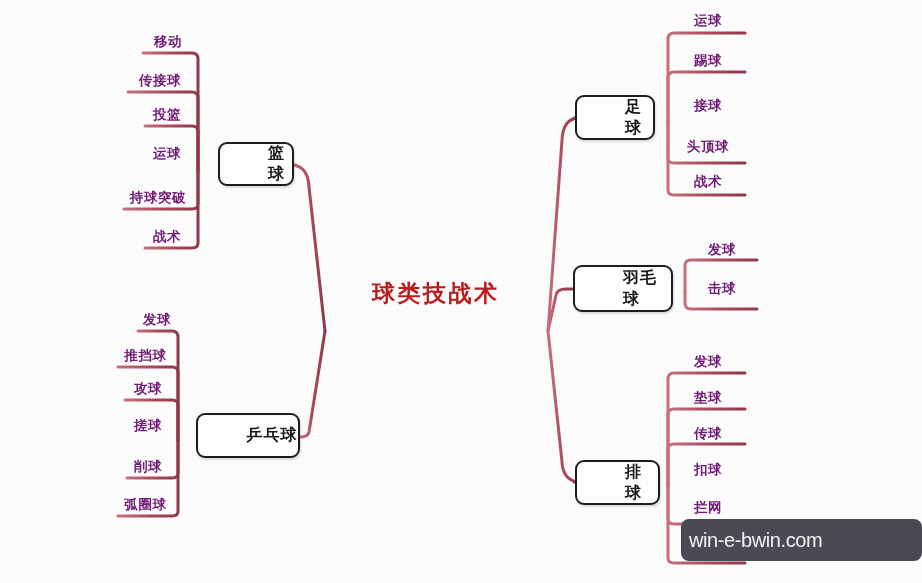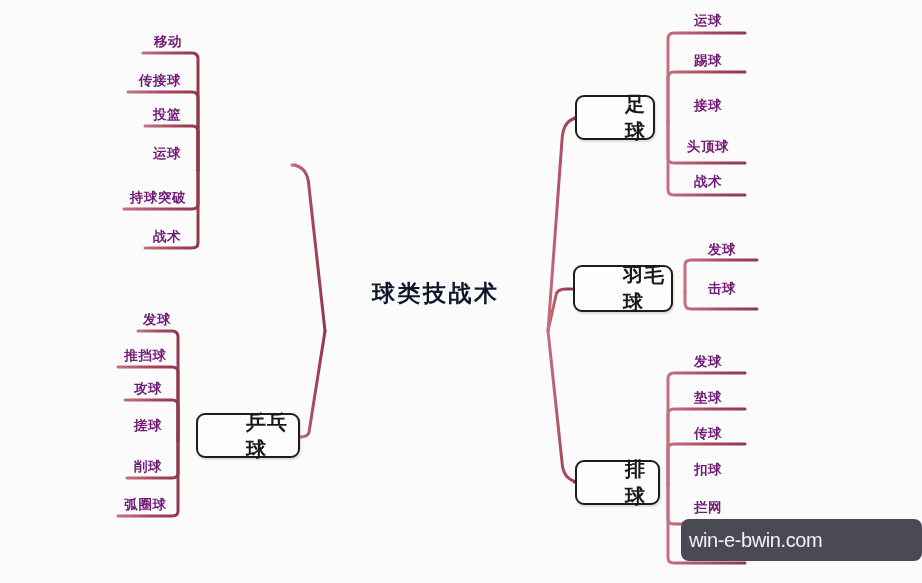--- a/index.html
+++ b/index.html
@@ -24,26 +24,26 @@
     background: #fdfdfd;
     border: 2.5px solid #1d1d1f;
     border-radius: 9px;
     display: flex; align-items: center; justify-content: center;
     font-weight: bold;
     color: #18181a;
     letter-spacing: 1px;
     box-shadow: 1px 2px 2px rgba(0,0,0,0.13);
     z-index: 5;
   }
-  .node.branch { font-size: 20px; padding-left: 48px; }
+  .node.branch { font-size: 16px; padding-left: 48px; }
   .center-title {
     position: absolute;
     font-size: 23px;
     font-weight: bold;
-    color: #0f172a;
+    color: #b91c1c;
     letter-spacing: 2.5px;
     white-space: nowrap;
     z-index: 6;
   }
   .leaf {
     position: absolute;
     font-size: 13.5px;
     font-weight: bold;
     color: #701a75;
     letter-spacing: 0.6px;
@@ -135,20 +135,23 @@
       <path d="M668,485 L668,449 Q668,444 674,444 L745,444"></path>
       <path d="M668,482 L660,482"></path>
       <path d="M668,482 L745,482"></path>
       <path d="M668,485 L668,519 Q668,524 674,524 L745,524"></path>
       <path d="M668,485 L668,558 Q668,563 674,563 L745,563"></path>
     </g>
   </svg>
 
   <div class="center-title" style="left:372px; top:278px;">球类技战术</div>
 
+  <div class="node branch" style="left:218px; top:142px; width:76px; height:44px;">
+    <span>篮球</span>
+  </div>
 
   <div class="node branch" style="left:196px; top:413px; width:104px; height:45px;">
     <span>乒乓球</span>
   </div>
 
   <div class="node branch" style="left:575px; top:95px; width:80px; height:45px;">
     <span>足球</span>
   </div>
 
   <div class="node branch" style="left:573px; top:265px; width:100px; height:47px;">

